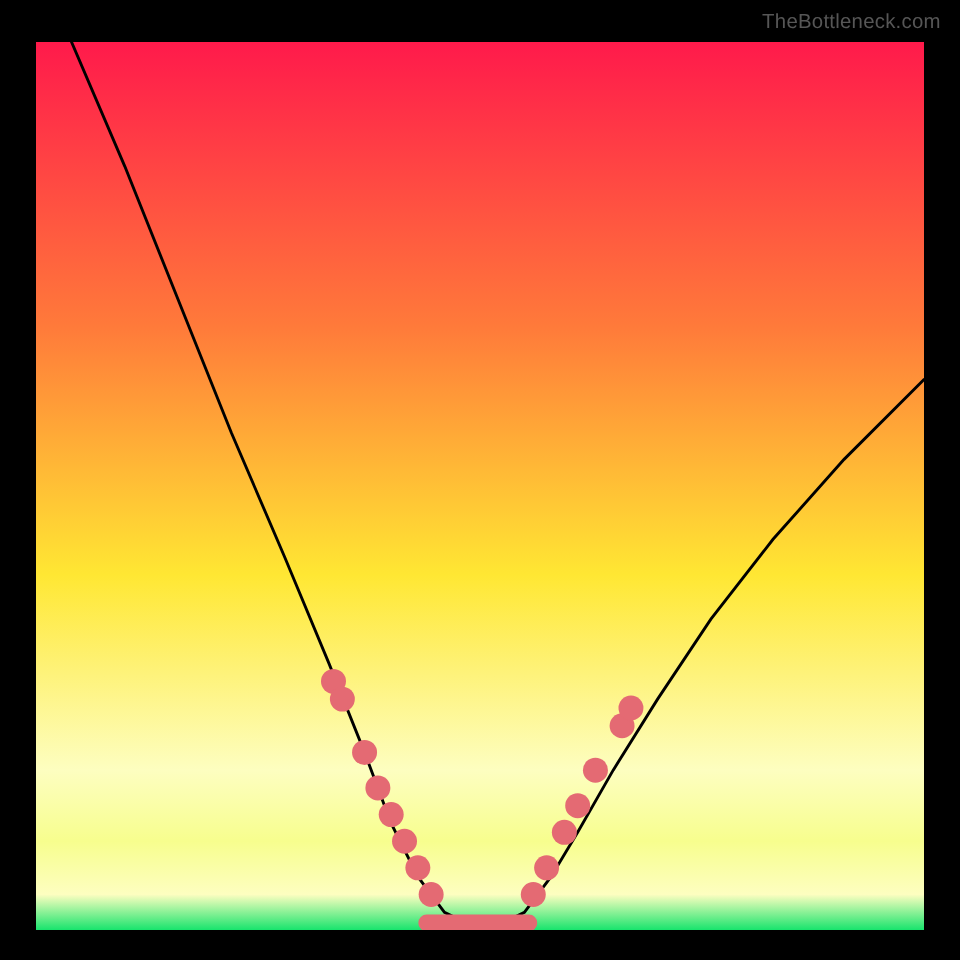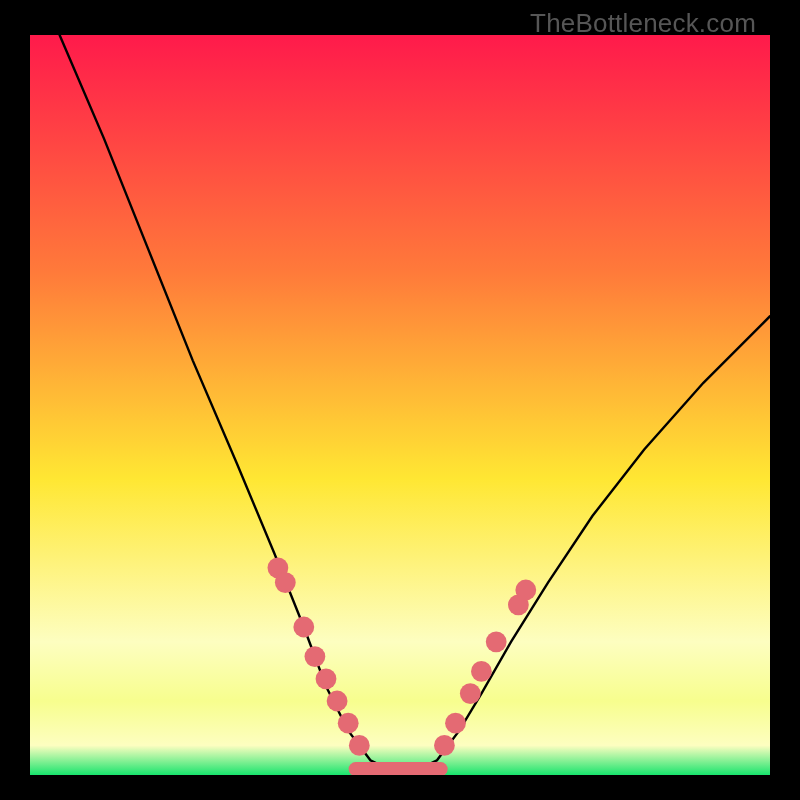--- a/index.html
+++ b/index.html
@@ -14,23 +14,23 @@
     position: absolute;
     left: 30px;
     top: 35px;
     width: 740px;
     height: 740px;
     background: #000;
   }
   .watermark {
     position: absolute;
     top: 8px;
-    right: 44px;
+    right: 16px;
     font-family: Arial, Helvetica, sans-serif;
-    font-size: 26px;
+    font-size: 17px;
     font-weight: 500;
     color: #565656;
     letter-spacing: 0.2px;
   }
   svg { display: block; }
 </style>
 </head>
 <body>
 
 <div class="frame">

